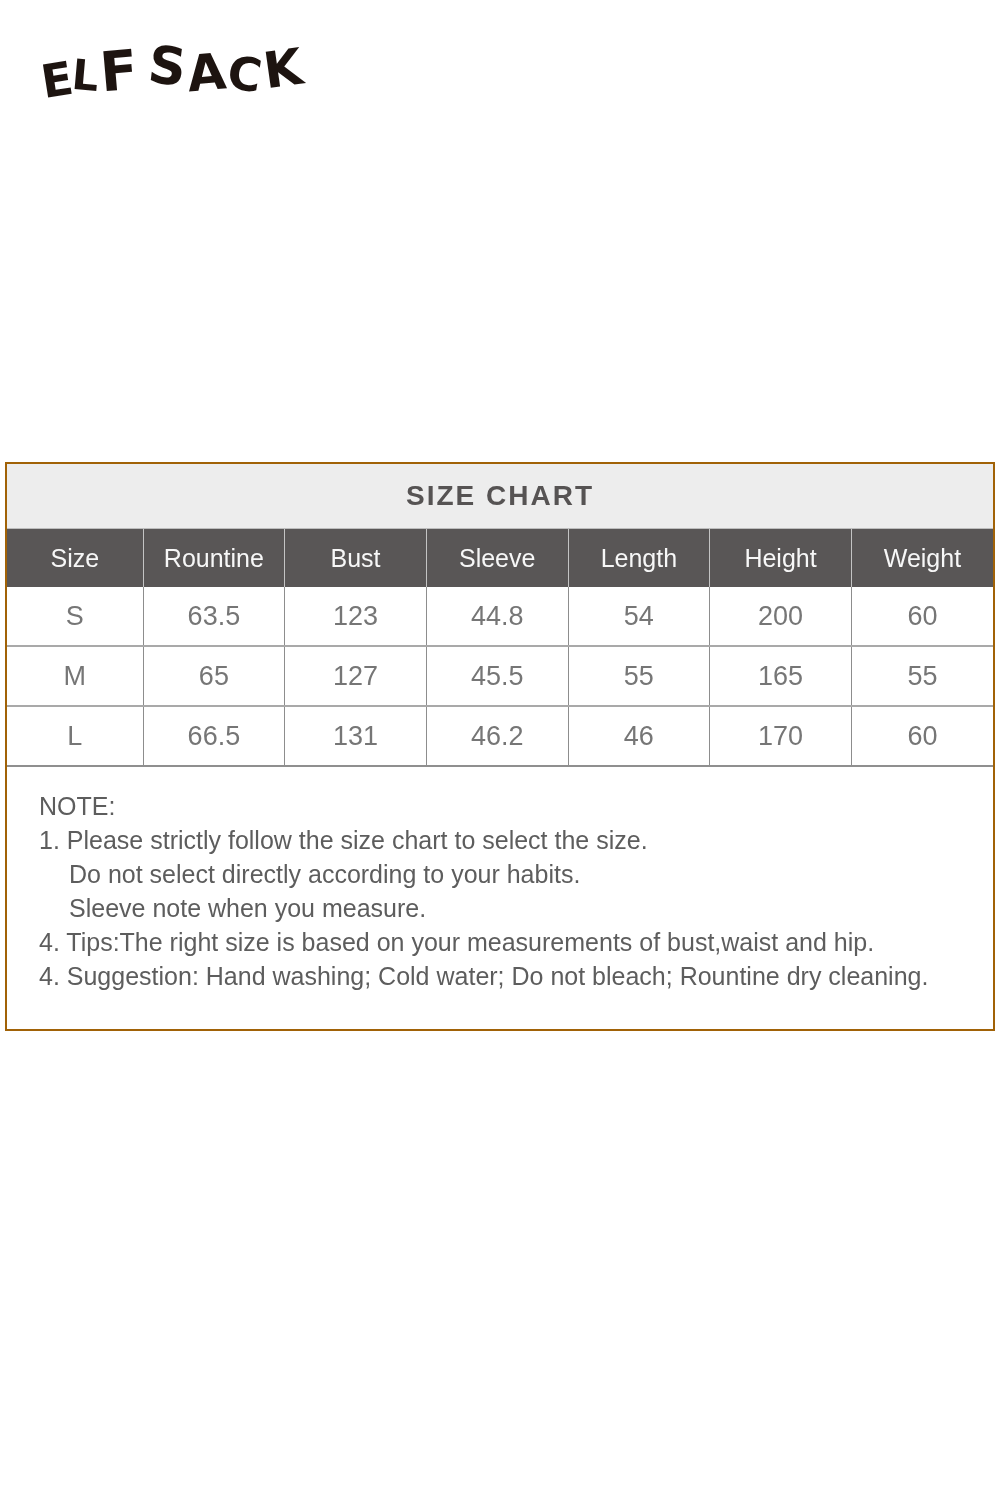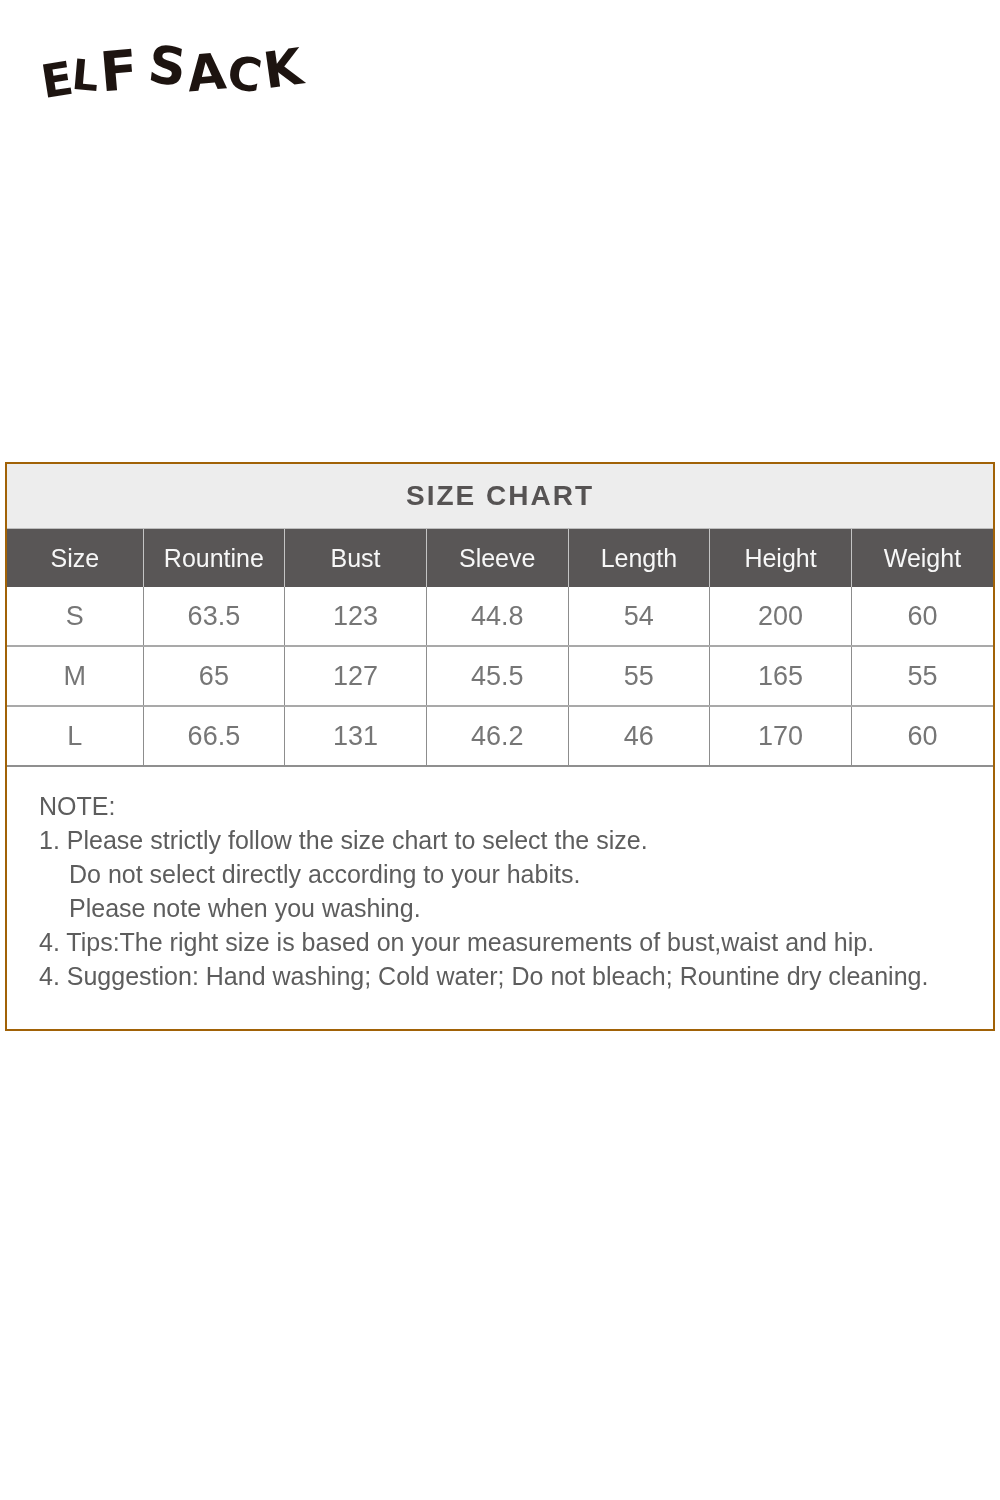--- a/index.html
+++ b/index.html
@@ -143,17 +143,17 @@
         <td>170</td>
         <td>60</td>
       </tr>
     </tbody>
   </table>
 
   <div class="notes">
     <div class="note-line">NOTE:</div>
     <div class="note-line">1. Please strictly follow the size chart to select the size.</div>
     <div class="note-line indent">Do not select directly according to your habits.</div>
-    <div class="note-line indent">Please note when you washing.</div>
+    <div class="note-line indent">Sleeve note when you measure.</div>
     <div class="note-line">4. Tips:The right size is based on your measurements of bust,waist and hip.</div>
     <div class="note-line">4. Suggestion: Hand washing; Cold water; Do not bleach; Rountine dry cleaning.</div>
   </div>
 </div>
 
 </body></html>

